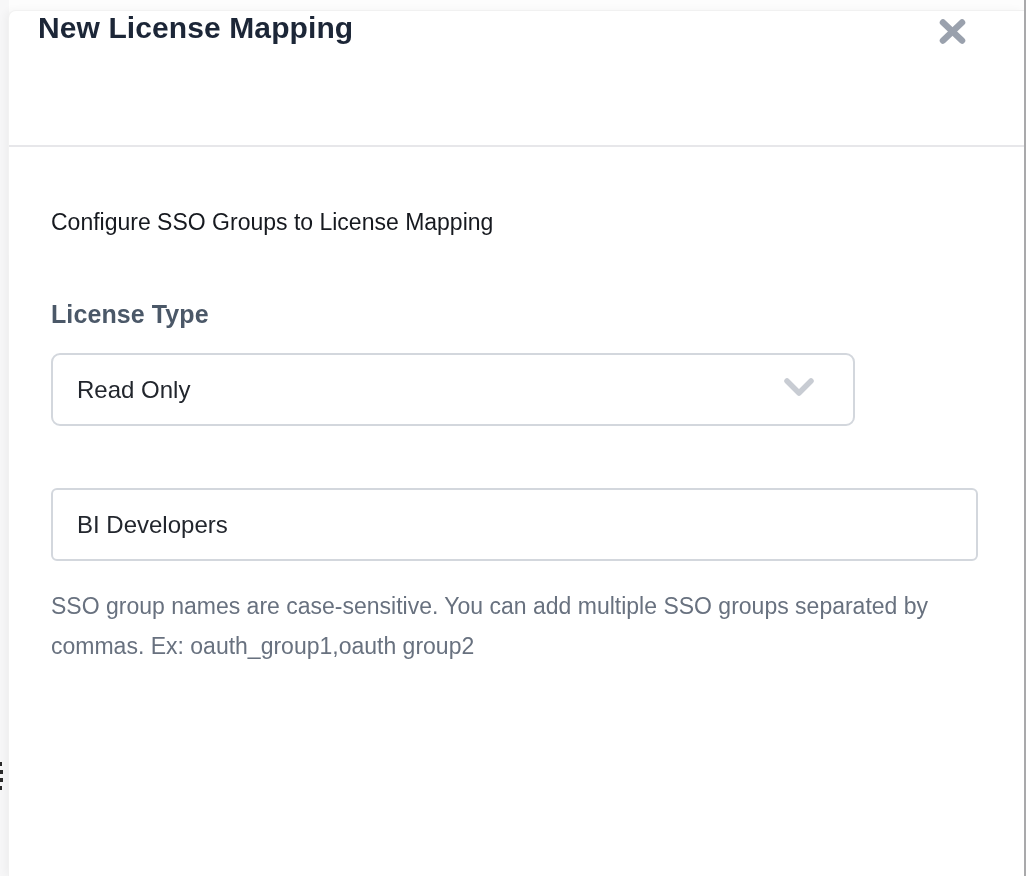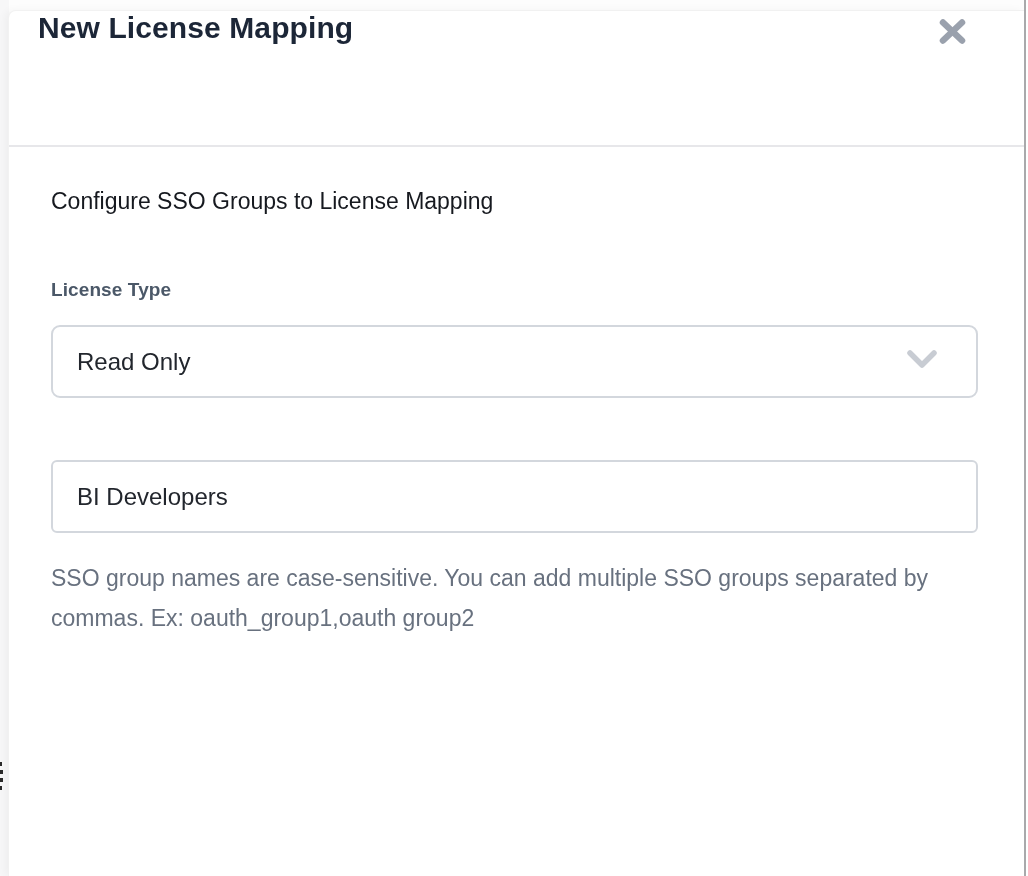--- a/index.html
+++ b/index.html
@@ -56,34 +56,34 @@
     letter-spacing: 0.1px;
   }
   .close-btn {
     margin-left: auto;
     width: 40px; height: 40px;
     display: flex; align-items: center; justify-content: center;
     cursor: pointer; background: none; border: none;
   }
   .close-btn svg { display: block; }
 
-  .modal-body { padding: 39px 48px 0 42px; }
+  .modal-body { padding: 60px 48px 0 42px; }
 
   .intro-text {
     font-size: 23px; color: #16191f; line-height: 30px;
     margin-bottom: 63px;
   }
 
   .field-label {
-    font-size: 19px; font-weight: 700; color: #4b5868;
+    font-size: 25px; font-weight: 700; color: #4b5868;
     margin-bottom: 24px; letter-spacing: 0.1px;
   }
 
   .field-box {
-    width: 927px; height: 73px;
+    width: 804px; height: 73px;
     border: 2px solid #d3d7dd; border-radius: 9px;
     background: #ffffff;
     display: flex; align-items: center;
     padding: 0 24px;
     gap: 6px;
   }
   .select-box { justify-content: space-between; cursor: pointer; }
   .select-value { font-size: 24px; color: #22262d; }
   .chevron { margin-right: 14px; }
 

